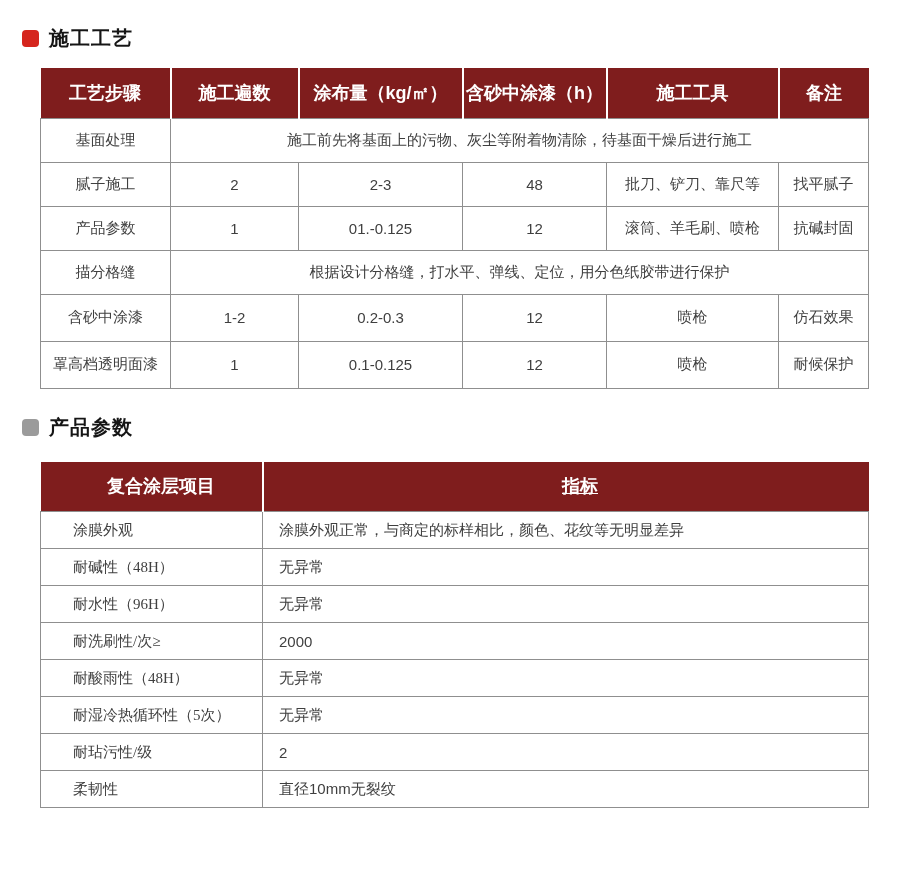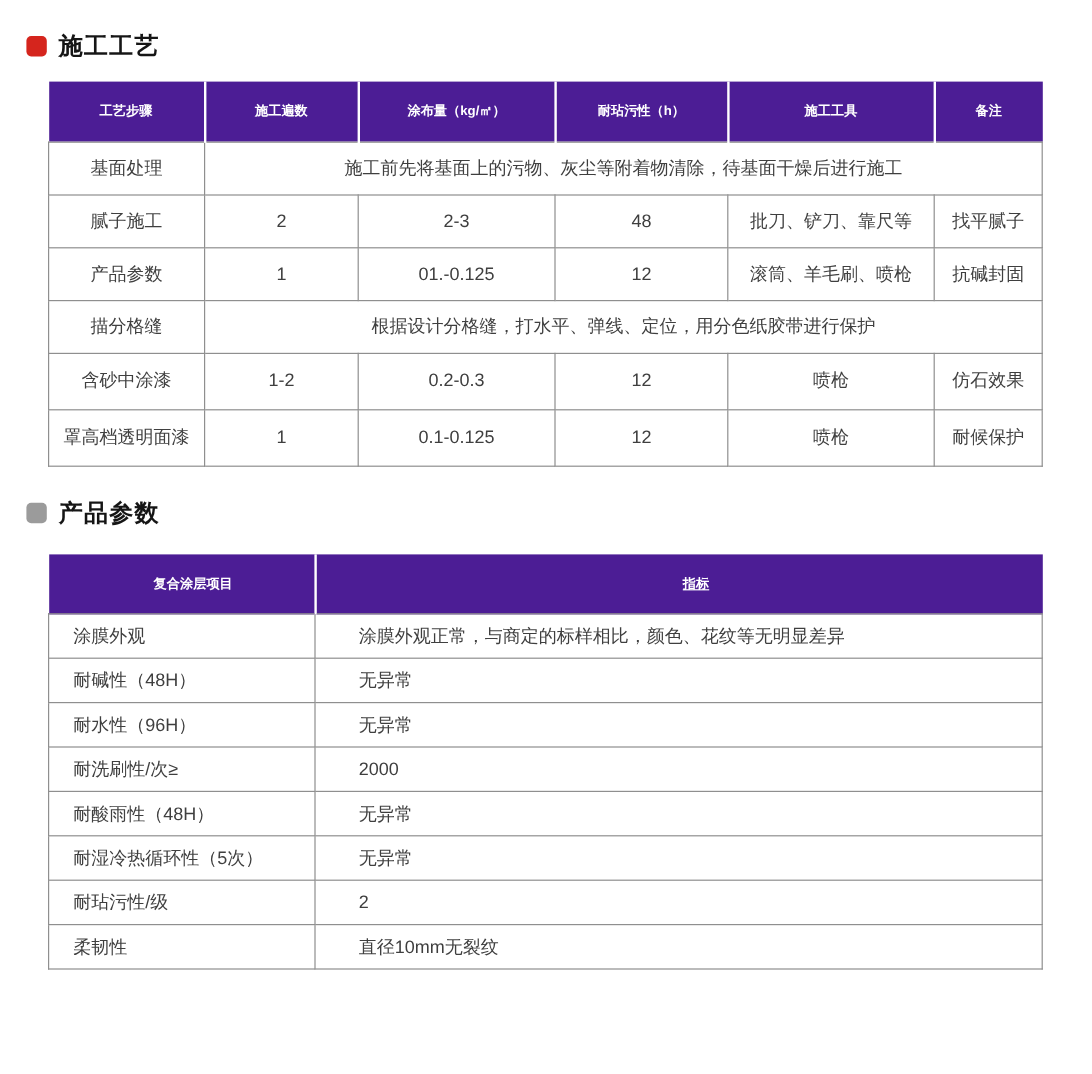--- a/index.html
+++ b/index.html
@@ -26,22 +26,22 @@
     margin: 0 0 0 10px;
     font-size: 20px; font-weight: bold; color: #151515;
     letter-spacing: 1px;
   }
 
   table {
     border-collapse: collapse; table-layout: fixed;
     margin-left: 40px; width: 828px;
   }
   th {
-    background: #4c1d95; color: #ffffff;
-    font-size: 11px; font-weight: bold;
+    background: #7f1d1d; color: #ffffff;
+    font-size: 18px; font-weight: bold;
     height: 50px; padding: 0;
   }
   td {
     border: 1px solid #8f8f8f;
     font-size: 15px; color: #3f3f3f;
     padding: 2px 6px;
   }
 
   
   .t1 { margin-top: 20px; }
@@ -49,22 +49,22 @@
   .t1 th:not(:last-child) { border-right: 2px solid #ffffff; }
   .t1 td { text-align: center; height: 44px; }
   .t1 tbody tr:nth-child(n+5) td { height: 47px; }
 
   
   .t2 { margin-top: 24px; }
   .t2 th { text-align: center; }
   .t2 th:first-child { padding-left: 20px; border-right: 2px solid #ffffff; }
   .t2 th:last-child  { padding-left: 28px; text-decoration: underline; }
   .t2 td { height: 37px; }
-  .t2 td:first-child { padding-left: 20px; }
-  .t2 td:last-child  { padding-left: 36px; }
+  .t2 td:first-child { padding-left: 32px; font-family: Liberation Serif, serif; }
+  .t2 td:last-child  { padding-left: 16px; }
 
   .section2 { margin-top: 29px; }
 </style>
 </head>
 <body>
 
 <div class="page">
 
   <div class="section section1">
     <div class="section-header">
@@ -78,21 +78,21 @@
           <col style="width:164px">
         <col style="width:144px">
           <col style="width:172px">
           <col style="width:90px">
       </colgroup>
       <thead>
         <tr>
             <th>工艺步骤</th>
             <th>施工遍数</th>
             <th>涂布量（kg/㎡）</th>
-            <th>耐玷污性（h）</th>
+            <th>含砂中涂漆（h）</th>
             <th>施工工具</th>
             <th>备注</th>
           </tr>
       </thead>
       <tbody>
           <tr>
             <td>基面处理</td>
             <td colspan="5">施工前先将基面上的污物、灰尘等附着物清除，待基面干燥后进行施工</td>
           </tr>
           <tr>

